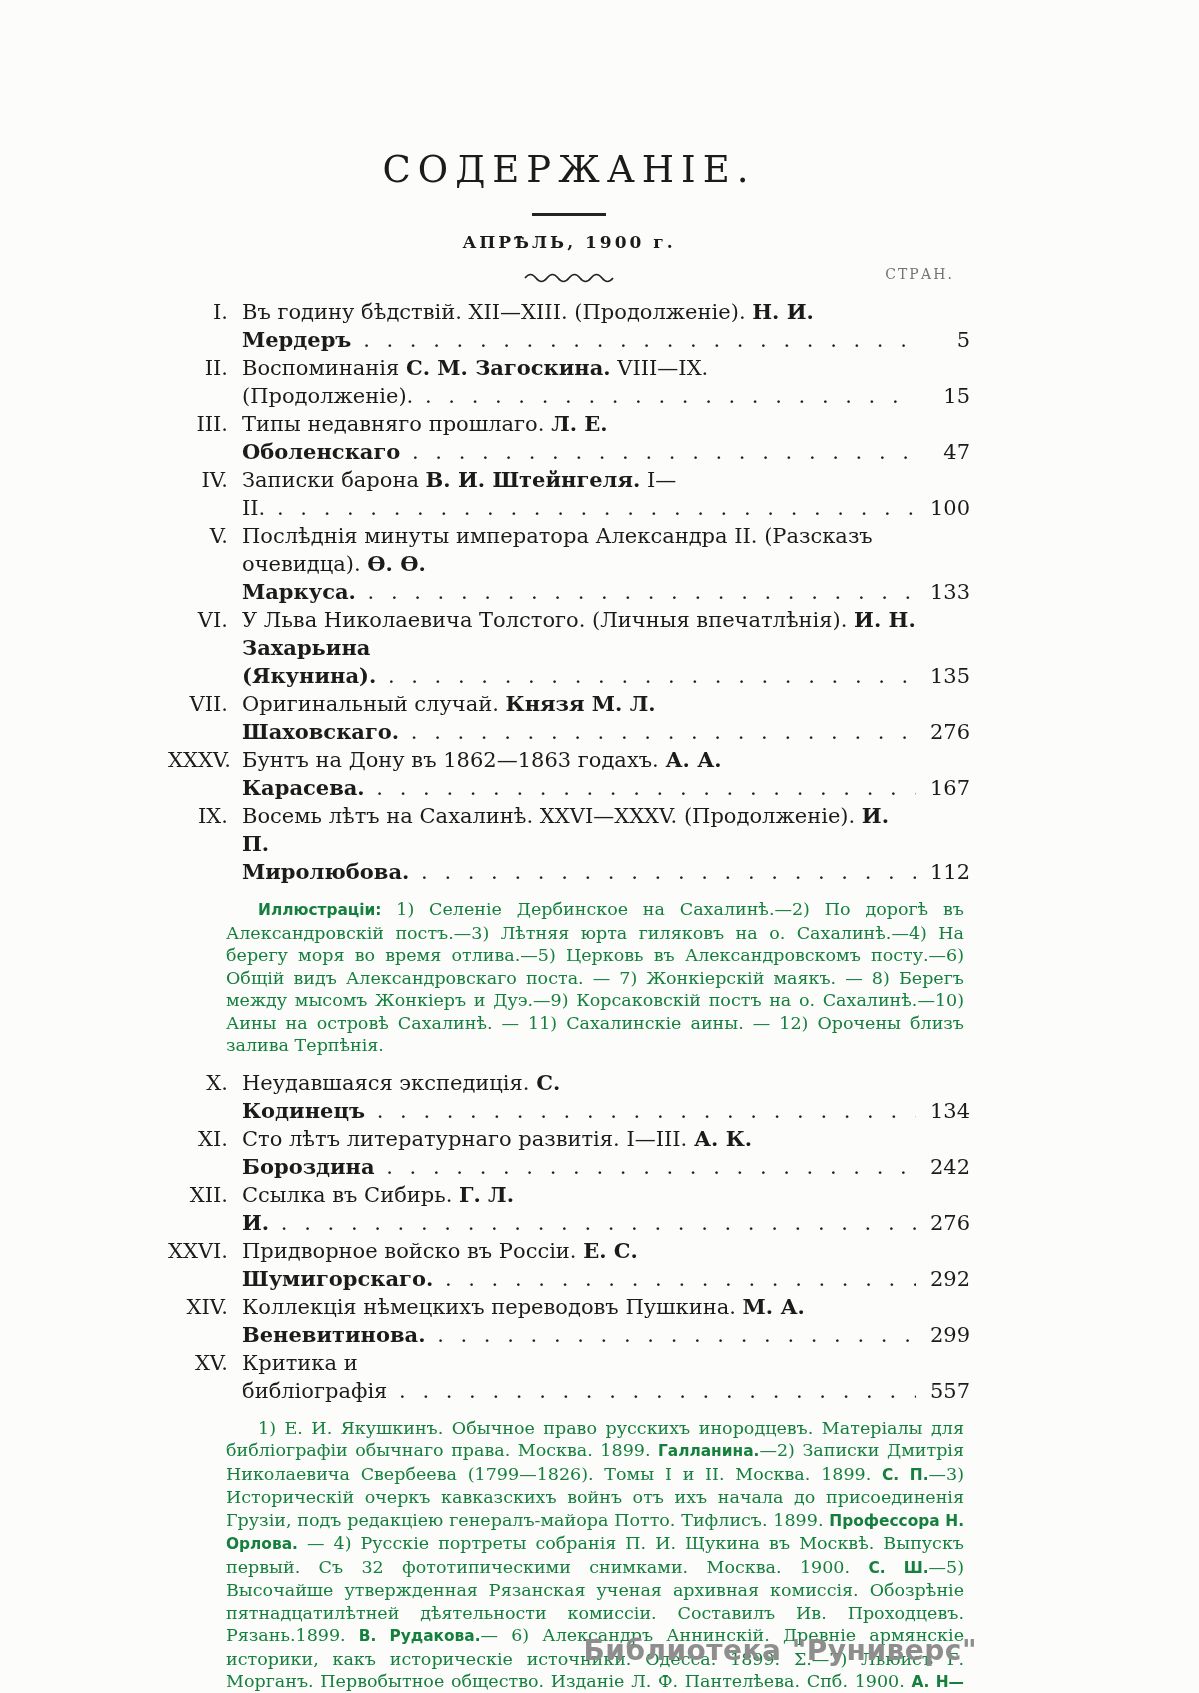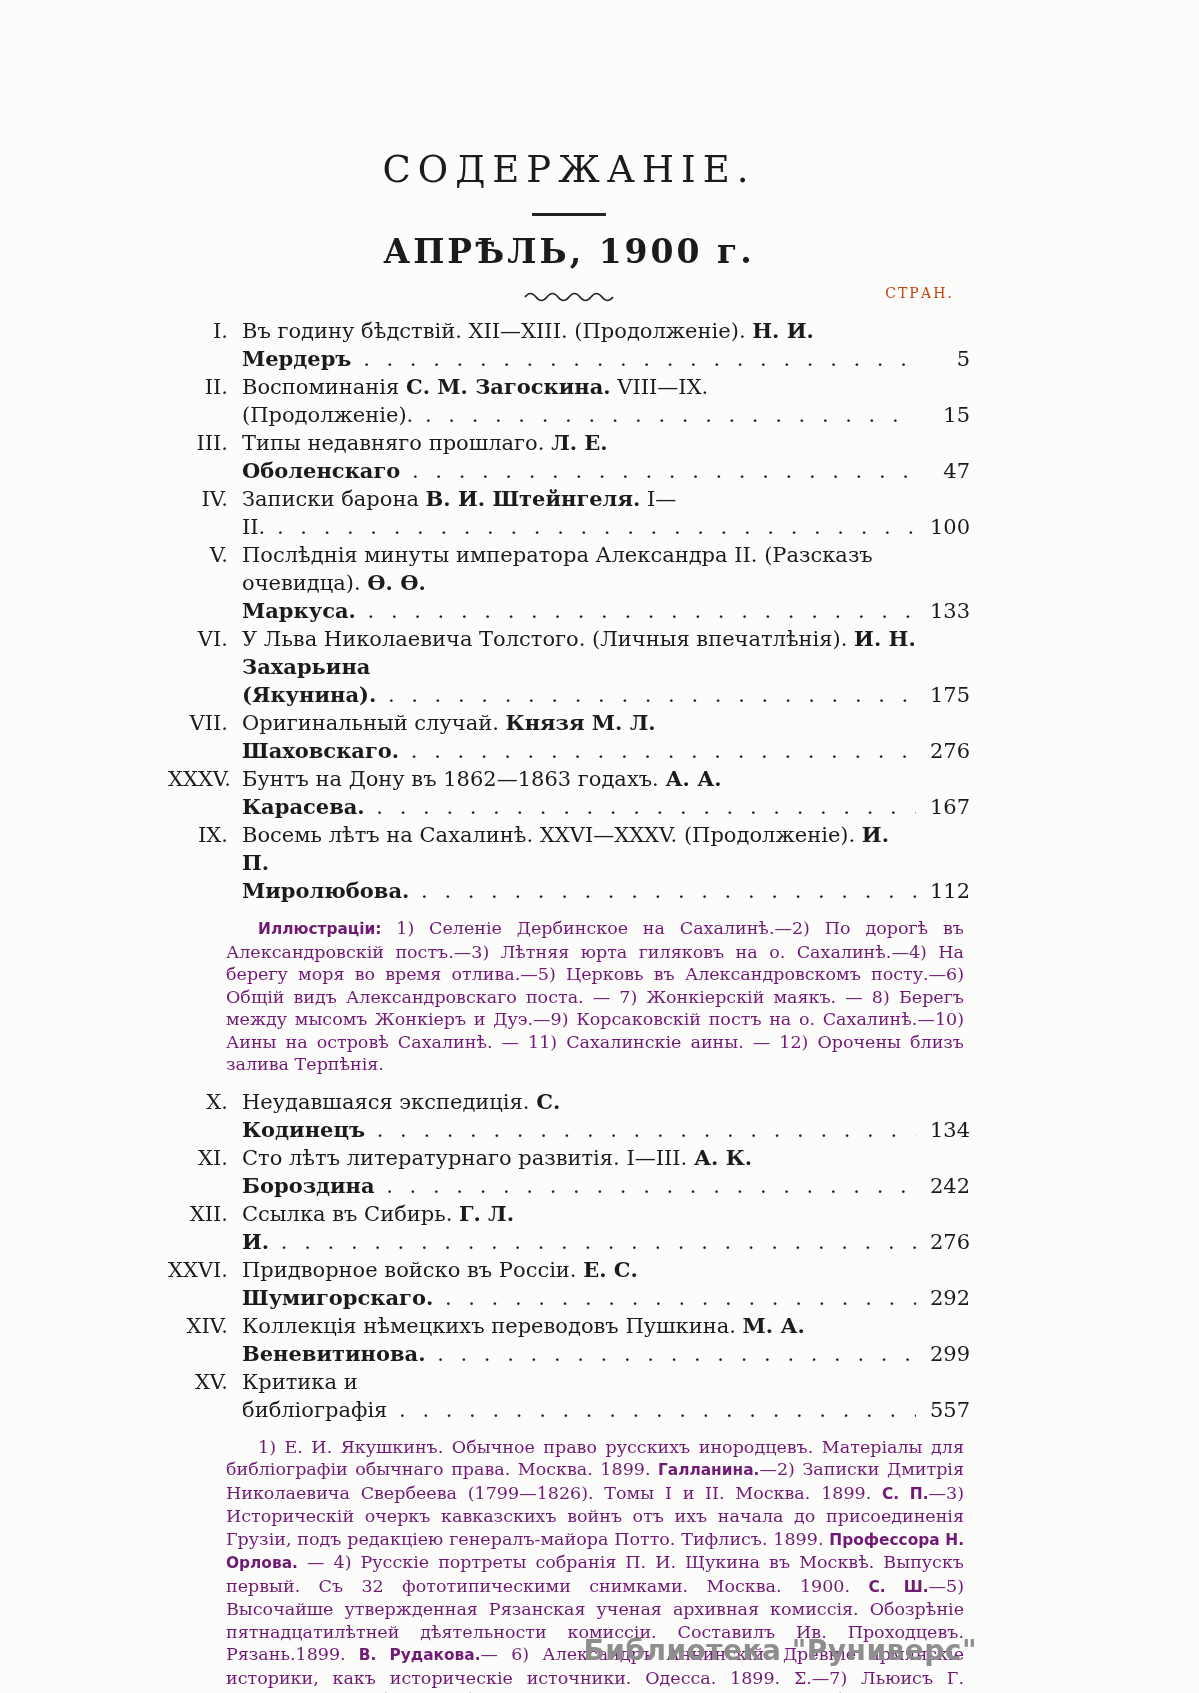--- a/index.html
+++ b/index.html
@@ -11,37 +11,37 @@
     position:relative;width:1199px;height:1693px;overflow:hidden;
     background:#fcfcfa;color:#1b1b1b;
   }
   .content{position:absolute;left:168px;top:0;width:802px;}
   .title{
     margin:148px 0 0 0;font-size:37px;font-weight:normal;
     letter-spacing:7px;text-align:center;
   }
   .rule{width:74px;border-top:3px solid #232323;margin:22px auto 16px auto;}
   .subtitle{
-    margin:0;font-size:33px;font-weight:bold;letter-spacing:3px;text-align:center;
+    margin:0;font-size:17px;font-weight:bold;letter-spacing:3px;text-align:center;
   }
   .ornament-row{position:relative;height:26px;margin-top:10px;text-align:center;}
   .squiggle{display:inline-block;margin-top:8px;}
   .stran{
-    position:absolute;right:16px;top:4px;font-size:14px;letter-spacing:2px;color:#c2410c;
+    position:absolute;right:16px;top:4px;font-size:14px;letter-spacing:2px;color:#737373;
   }
   .toc{margin-top:10px;font-size:21px;line-height:28px;}
   .toc-row{display:flex;align-items:flex-start;}
   .toc-num{flex:none;width:60px;text-align:right;padding-right:14px;align-self:flex-start;}
   .toc-text{flex:1;overflow:hidden;text-align:left;}
   .toc-page{flex:none;width:54px;text-align:right;align-self:flex-end;}
   .toc .b{font-weight:bold;}
   .leader{white-space:nowrap;letter-spacing:5px;color:#222;}
   .small-para{
     margin:12px 6px 12px 58px;font-size:17.5px;line-height:22.5px;
-    text-align:justify;text-indent:32px;color:#701a75;
+    text-align:justify;text-indent:32px;color:#15803d;
   }
   .small-para .b{
     font-family:"DejaVu Sans", sans-serif;font-weight:bold;font-size:0.88em;
   }
   .watermark{
     position:absolute;right:222px;bottom:26px;
     font-family:"DejaVu Sans", sans-serif;font-weight:bold;
     font-size:28px;color:#8e8e8e;letter-spacing:0.5px;
   }
 </style>
@@ -86,21 +86,21 @@
           <span class="toc-page">100</span>
         </div>
         <div class="toc-row">
           <span class="toc-num">V.</span>
           <span class="toc-text"><span>Послѣднія минуты императора Александра II. (Разсказъ очевидца). </span><span class="b">Ѳ. Ѳ. Маркуса.</span><span class="leader">&nbsp;.&nbsp;.&nbsp;.&nbsp;.&nbsp;.&nbsp;.&nbsp;.&nbsp;.&nbsp;.&nbsp;.&nbsp;.&nbsp;.&nbsp;.&nbsp;.&nbsp;.&nbsp;.&nbsp;.&nbsp;.&nbsp;.&nbsp;.&nbsp;.&nbsp;.&nbsp;.&nbsp;.&nbsp;.&nbsp;.&nbsp;.&nbsp;.&nbsp;.&nbsp;.&nbsp;.&nbsp;.&nbsp;.&nbsp;.&nbsp;.&nbsp;.&nbsp;.&nbsp;.&nbsp;.&nbsp;.&nbsp;.&nbsp;.&nbsp;.&nbsp;.&nbsp;.&nbsp;.&nbsp;.&nbsp;.&nbsp;.&nbsp;.&nbsp;.&nbsp;.&nbsp;.&nbsp;.&nbsp;.&nbsp;.&nbsp;.&nbsp;.&nbsp;.&nbsp;.</span></span>
           <span class="toc-page">133</span>
         </div>
         <div class="toc-row">
           <span class="toc-num">VI.</span>
           <span class="toc-text"><span>У Льва Николаевича Толстого. (Личныя впечатлѣнія). </span><span class="b">И. Н. Захарьина (Якунина).</span><span class="leader">&nbsp;.&nbsp;.&nbsp;.&nbsp;.&nbsp;.&nbsp;.&nbsp;.&nbsp;.&nbsp;.&nbsp;.&nbsp;.&nbsp;.&nbsp;.&nbsp;.&nbsp;.&nbsp;.&nbsp;.&nbsp;.&nbsp;.&nbsp;.&nbsp;.&nbsp;.&nbsp;.&nbsp;.&nbsp;.&nbsp;.&nbsp;.&nbsp;.&nbsp;.&nbsp;.&nbsp;.&nbsp;.&nbsp;.&nbsp;.&nbsp;.&nbsp;.&nbsp;.&nbsp;.&nbsp;.&nbsp;.&nbsp;.&nbsp;.&nbsp;.&nbsp;.&nbsp;.&nbsp;.&nbsp;.&nbsp;.&nbsp;.&nbsp;.&nbsp;.&nbsp;.&nbsp;.&nbsp;.&nbsp;.&nbsp;.&nbsp;.&nbsp;.&nbsp;.&nbsp;.</span></span>
-          <span class="toc-page">175</span>
+          <span class="toc-page">135</span>
         </div>
         <div class="toc-row">
           <span class="toc-num">VII.</span>
           <span class="toc-text"><span>Оригинальный случай. </span><span class="b">Князя М. Л. Шаховскаго.</span><span class="leader">&nbsp;.&nbsp;.&nbsp;.&nbsp;.&nbsp;.&nbsp;.&nbsp;.&nbsp;.&nbsp;.&nbsp;.&nbsp;.&nbsp;.&nbsp;.&nbsp;.&nbsp;.&nbsp;.&nbsp;.&nbsp;.&nbsp;.&nbsp;.&nbsp;.&nbsp;.&nbsp;.&nbsp;.&nbsp;.&nbsp;.&nbsp;.&nbsp;.&nbsp;.&nbsp;.&nbsp;.&nbsp;.&nbsp;.&nbsp;.&nbsp;.&nbsp;.&nbsp;.&nbsp;.&nbsp;.&nbsp;.&nbsp;.&nbsp;.&nbsp;.&nbsp;.&nbsp;.&nbsp;.&nbsp;.&nbsp;.&nbsp;.&nbsp;.&nbsp;.&nbsp;.&nbsp;.&nbsp;.&nbsp;.&nbsp;.&nbsp;.&nbsp;.&nbsp;.&nbsp;.</span></span>
           <span class="toc-page">276</span>
         </div>
         <div class="toc-row">
           <span class="toc-num">XXXV.</span>
           <span class="toc-text"><span>Бунтъ на Дону въ 1862—1863 годахъ. </span><span class="b">А. А. Карасева.</span><span class="leader">&nbsp;.&nbsp;.&nbsp;.&nbsp;.&nbsp;.&nbsp;.&nbsp;.&nbsp;.&nbsp;.&nbsp;.&nbsp;.&nbsp;.&nbsp;.&nbsp;.&nbsp;.&nbsp;.&nbsp;.&nbsp;.&nbsp;.&nbsp;.&nbsp;.&nbsp;.&nbsp;.&nbsp;.&nbsp;.&nbsp;.&nbsp;.&nbsp;.&nbsp;.&nbsp;.&nbsp;.&nbsp;.&nbsp;.&nbsp;.&nbsp;.&nbsp;.&nbsp;.&nbsp;.&nbsp;.&nbsp;.&nbsp;.&nbsp;.&nbsp;.&nbsp;.&nbsp;.&nbsp;.&nbsp;.&nbsp;.&nbsp;.&nbsp;.&nbsp;.&nbsp;.&nbsp;.&nbsp;.&nbsp;.&nbsp;.&nbsp;.&nbsp;.&nbsp;.&nbsp;.</span></span>
           <span class="toc-page">167</span>

